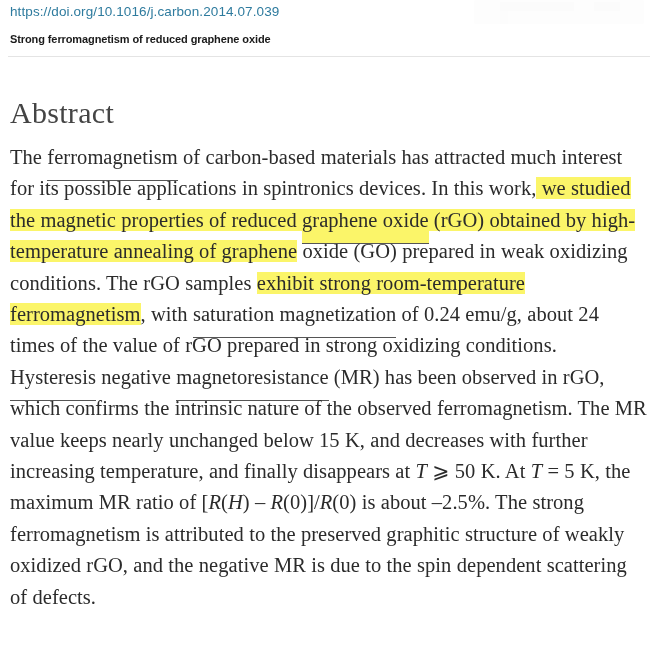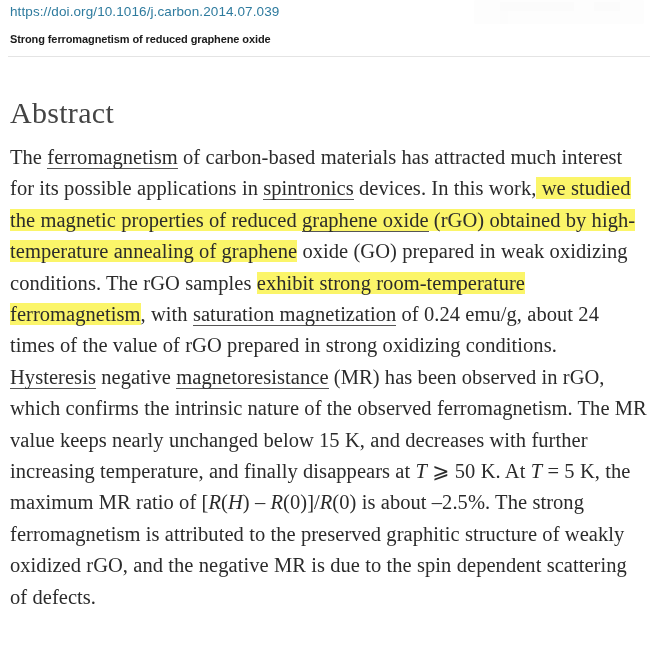--- a/index.html
+++ b/index.html
@@ -114,21 +114,21 @@
   }
 
   .hl {
     background: #fcf75e;
     background: #fbf569;
   }
   .lnk {
     color: #2b2b2b;
     text-decoration: none;
     border-bottom: 1px solid #555;
-    padding-bottom: 0px;
+    padding-bottom: 12px;
   }
   .mvar {
     font-style: italic;
     font-family: "Liberation Serif", serif;
   }
 </style>
 </head>
 <body>
 
 <div class="page">

